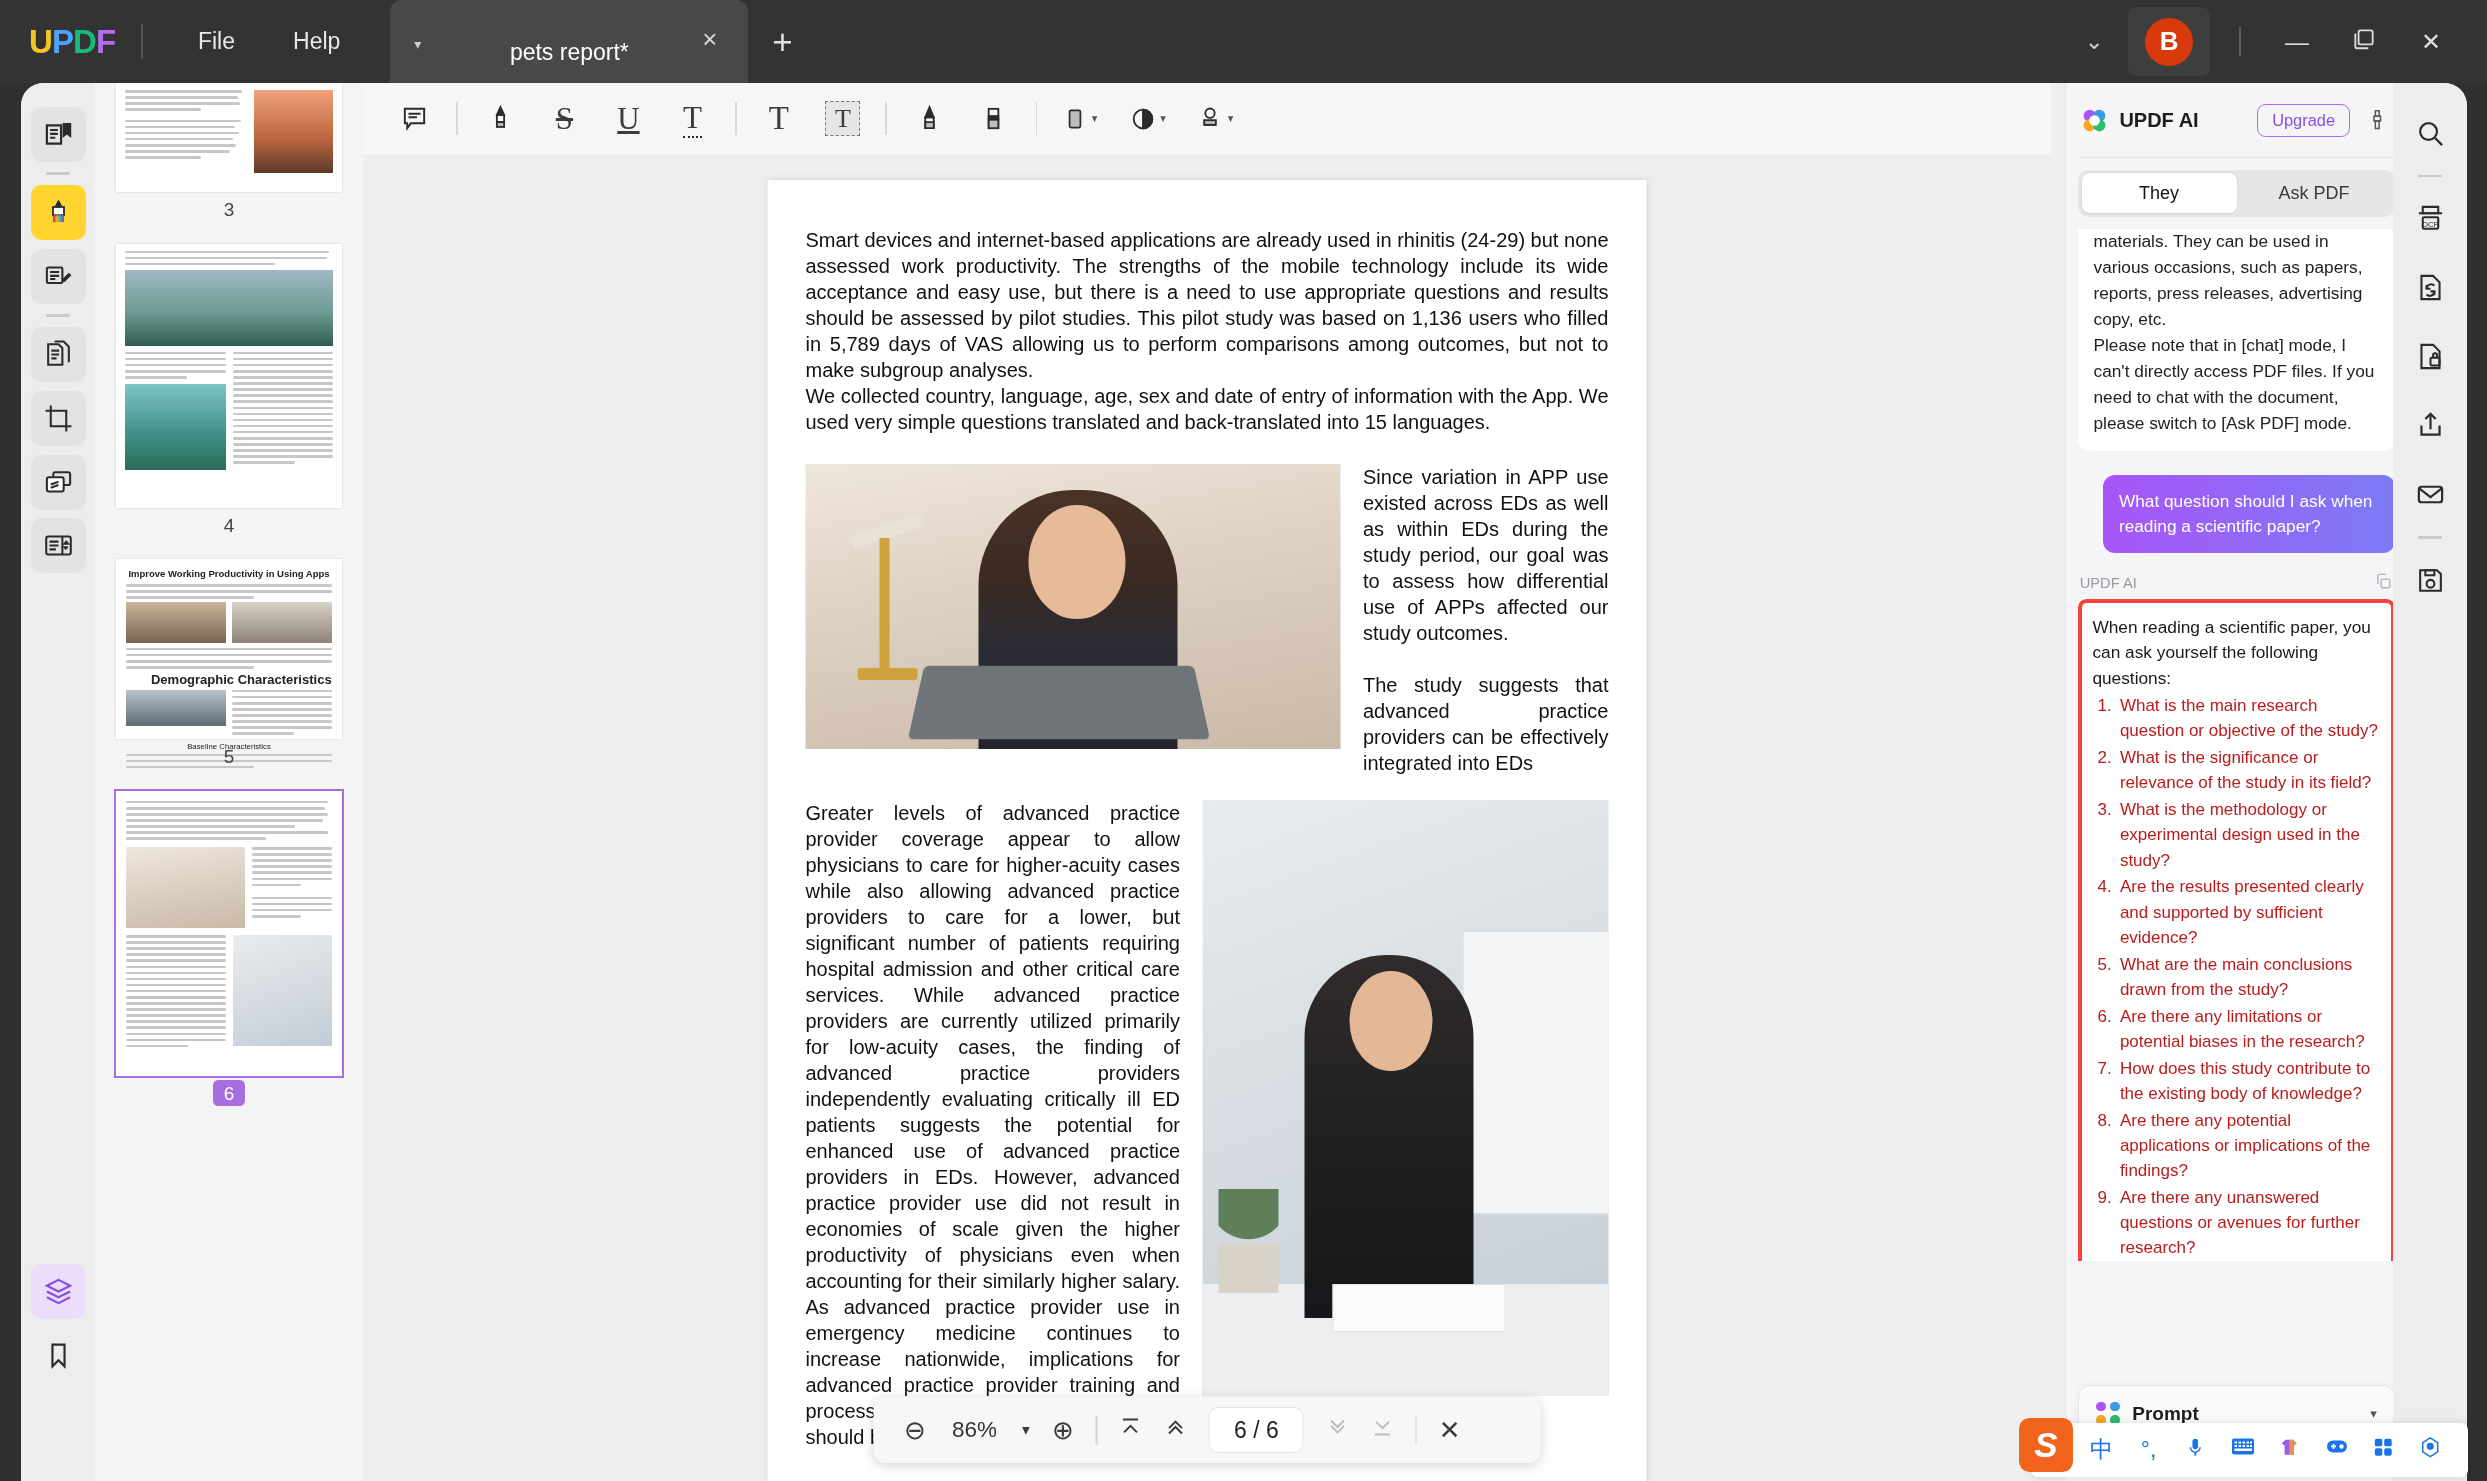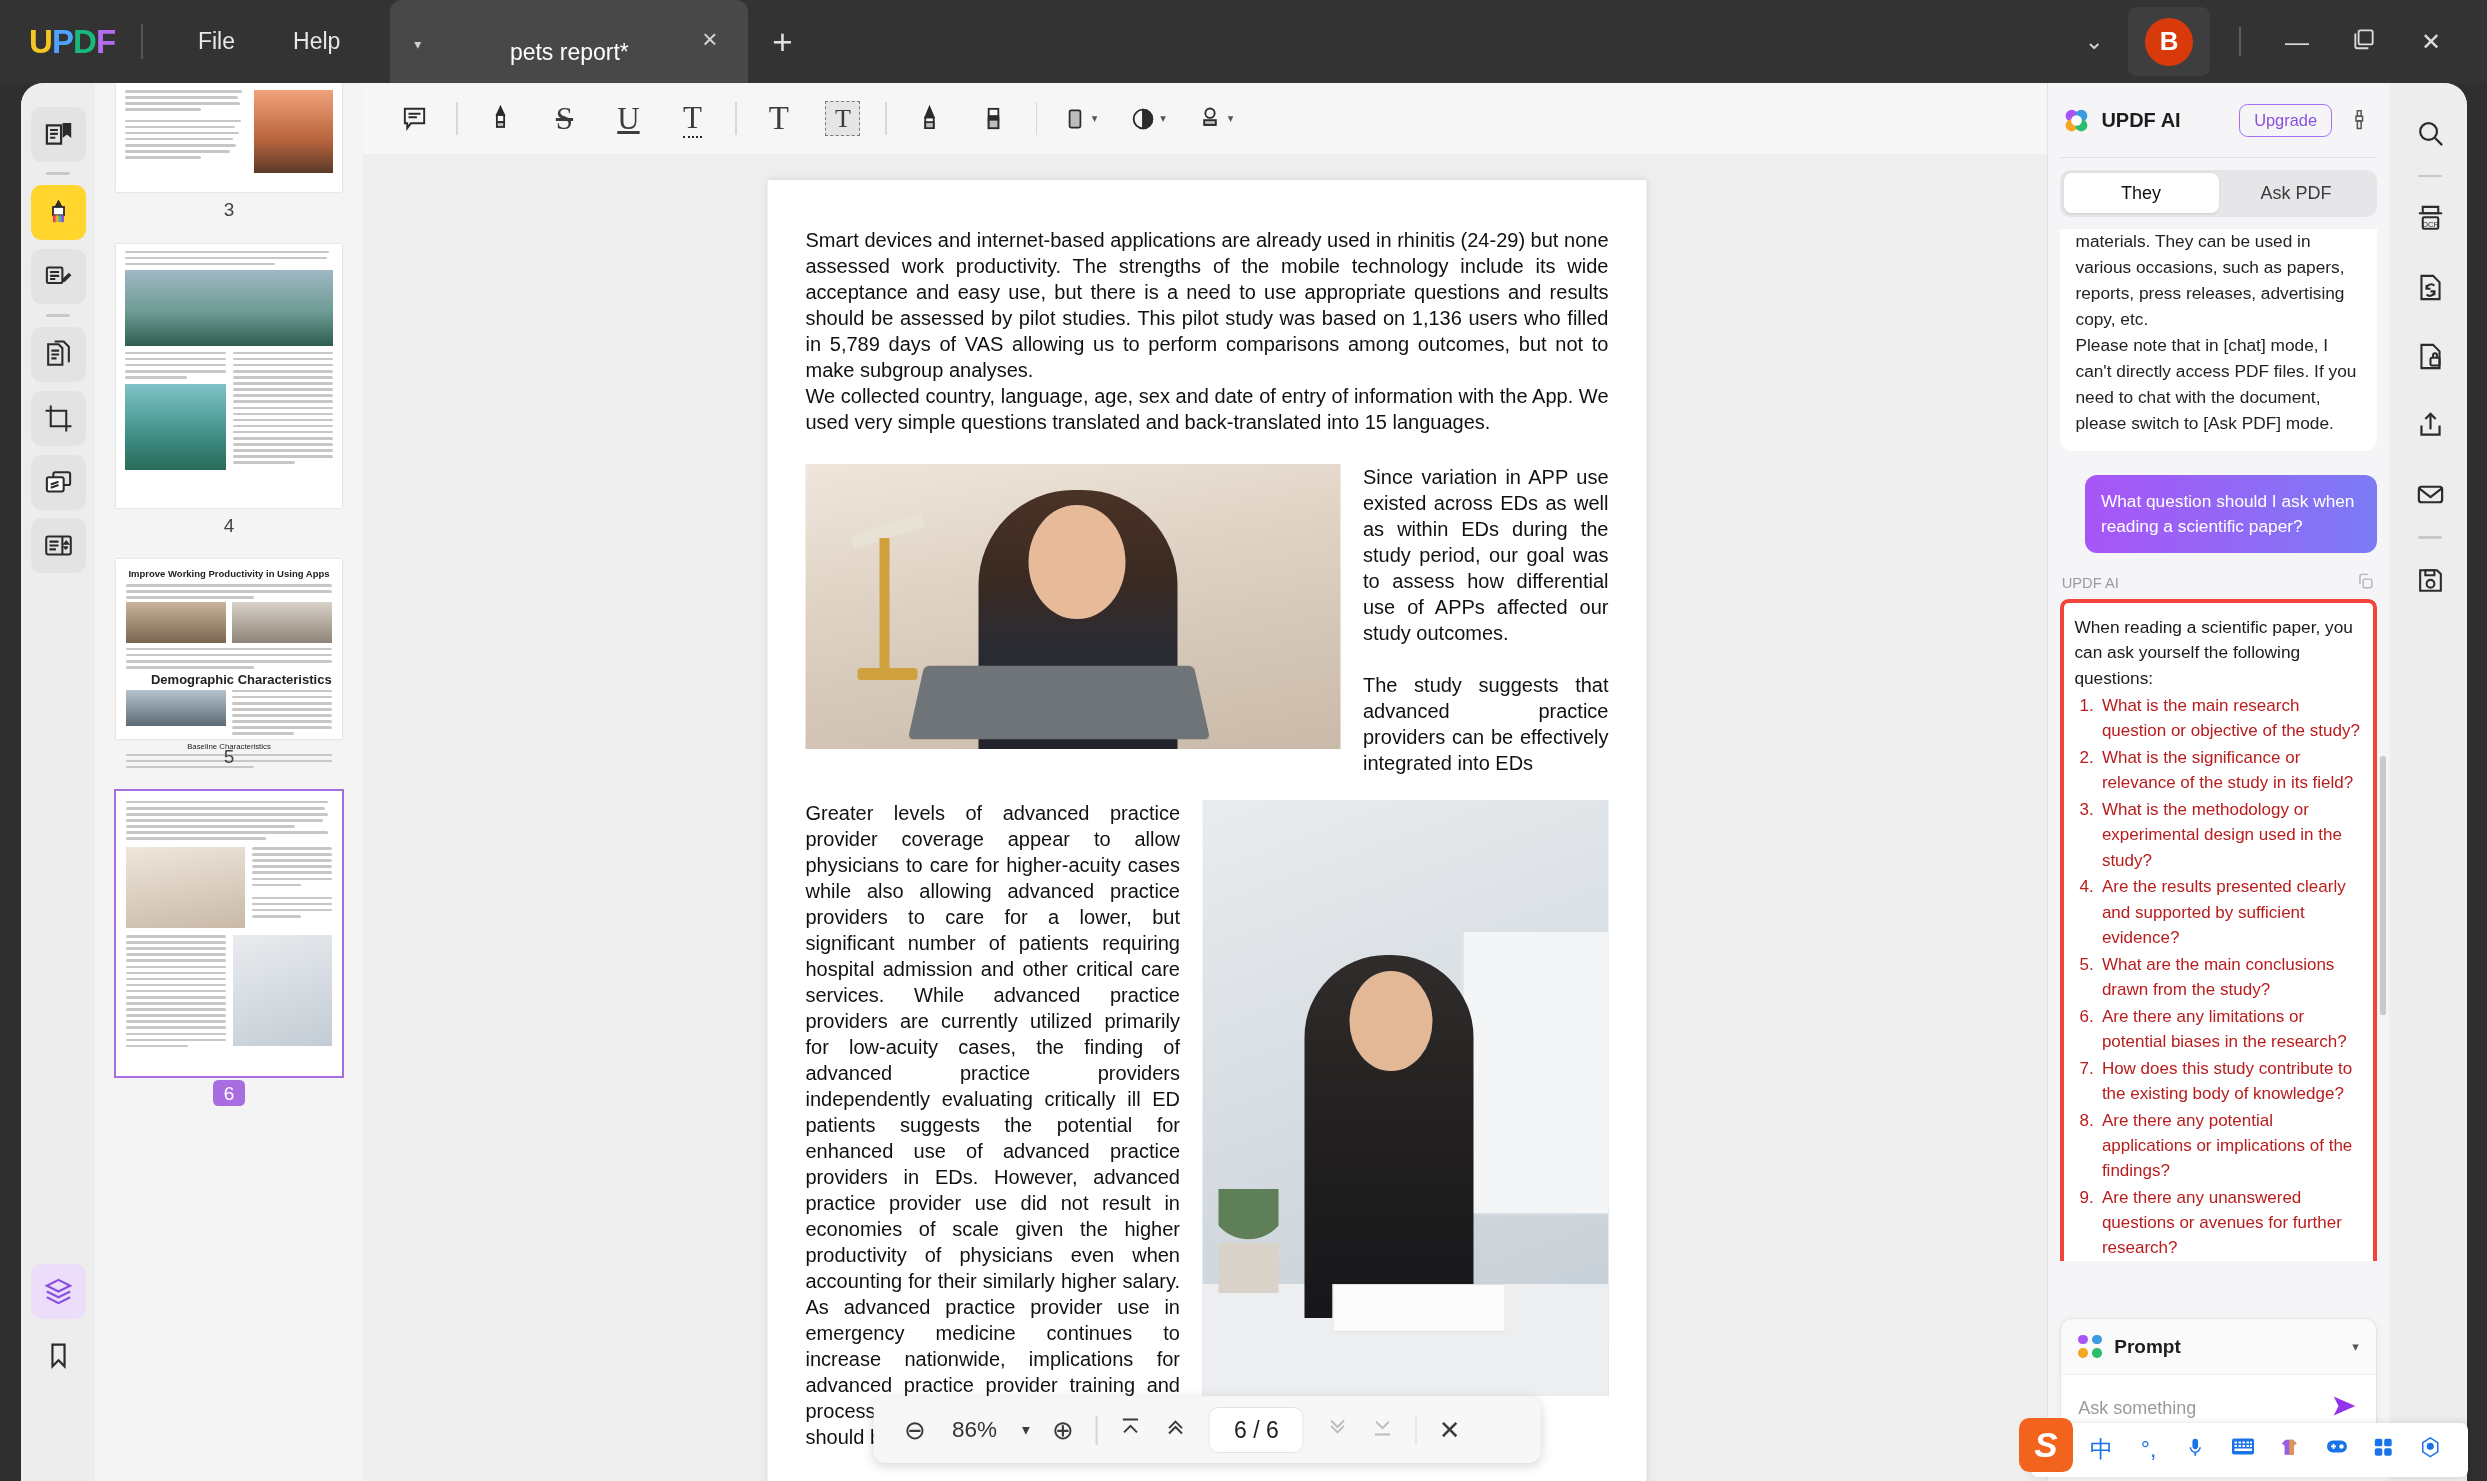--- a/index.html
+++ b/index.html
@@ -118,21 +118,21 @@
   .pb-sep { width:1.7px; height:29px; background:#d5d5d5; margin:0 10.4px; }
   .pb-pages { background:#fff; border-radius:8.6px; box-shadow:0 0 0 0.9px #e3e3e3;
               padding: 8.6px 24px; font-size:23px; color:#222; margin: 0 12px; }
 
   
   .right-rail { position:absolute; top:0; right:0; width:74px; height:1399px; background:#ededed; }
   .rr-btn { width:55px; height:55px; margin: 14px auto; display:flex; align-items:center; justify-content:center; }
   .rr-sep { width:24px; height:2.6px; background:#c9c9c9; margin: 10.4px auto; border-radius:1.7px; }
 
   
-  .aipanel { position:absolute; top:0; right:78px; width: 342px; height:1399px; background:#f5f5f7;
+  .aipanel { position:absolute; top:0; right:60px; width: 342px; height:1399px; background:#f5f5f7;
              border-left:0.9px solid #e3e3e5; }
   .ai-head { height: 74px; display:flex; align-items:center; padding: 0 14px; }
   .ai-logo { width:29px; height:29px; margin-right:10.4px; }
   .ai-title { font-size:20px; font-weight:bold; color:#1d1d1f; }
   .upgrade { margin-left:auto; border:1.7px solid #a56cf5; color:#8a4fe0; border-radius:8.6px;
              font-size:16.4px; padding: 6px 14px; }
   .brush { width:31px; margin-left: 12px; color:#555; display:flex; justify-content:center;}
   .ai-divider { height:0.9px; background:#e3e3e5; margin: 0 12px; }
   .seg { margin: 12px 12px 0; background:#e6e6e9; border-radius:10.4px; display:flex; padding:3.5px; }
   .seg-btn { flex:1; text-align:center; font-size:18px; color:#3a3a3c; padding: 9.5px 0; border-radius:7.8px; }
@@ -662,28 +662,20 @@
         <div class="prompt-wrap">
           <div class="prompt-head">
             <div class="dots">
               <i style="background:#a855f7"></i>
                 <i style="background:#3b9ae1"></i>
               <i style="background:#f5a623"></i>
                 <i style="background:#2bbd6e"></i>
             </div>
             <div class="prompt-label">Prompt</div>
             <div class="prompt-caret">▾</div>
-          </div>
-          <div class="prompt-input">
-            <div class="prompt-ph">Ask something</div>
-            <div class="send">
-              <svg width="29" height="24" viewBox="0 0 24 20" fill="#9333ea">
-                  <path d="M3 2l18 8-18 8 4-8z"></path>
-                </svg>
-            </div>
           </div>
         </div>
       </div>
 
       <div class="right-rail">
         <div style="height:8.6px"></div>
         <div class="rr-btn">
           <svg width="31" height="31" viewBox="0 0 24 24" fill="none" stroke="#2b2b2b" stroke-width="1.7">
             <circle cx="10.5" cy="10.5" r="6.5"></circle>
               <path d="M15.5 15.5L21 21"></path>

